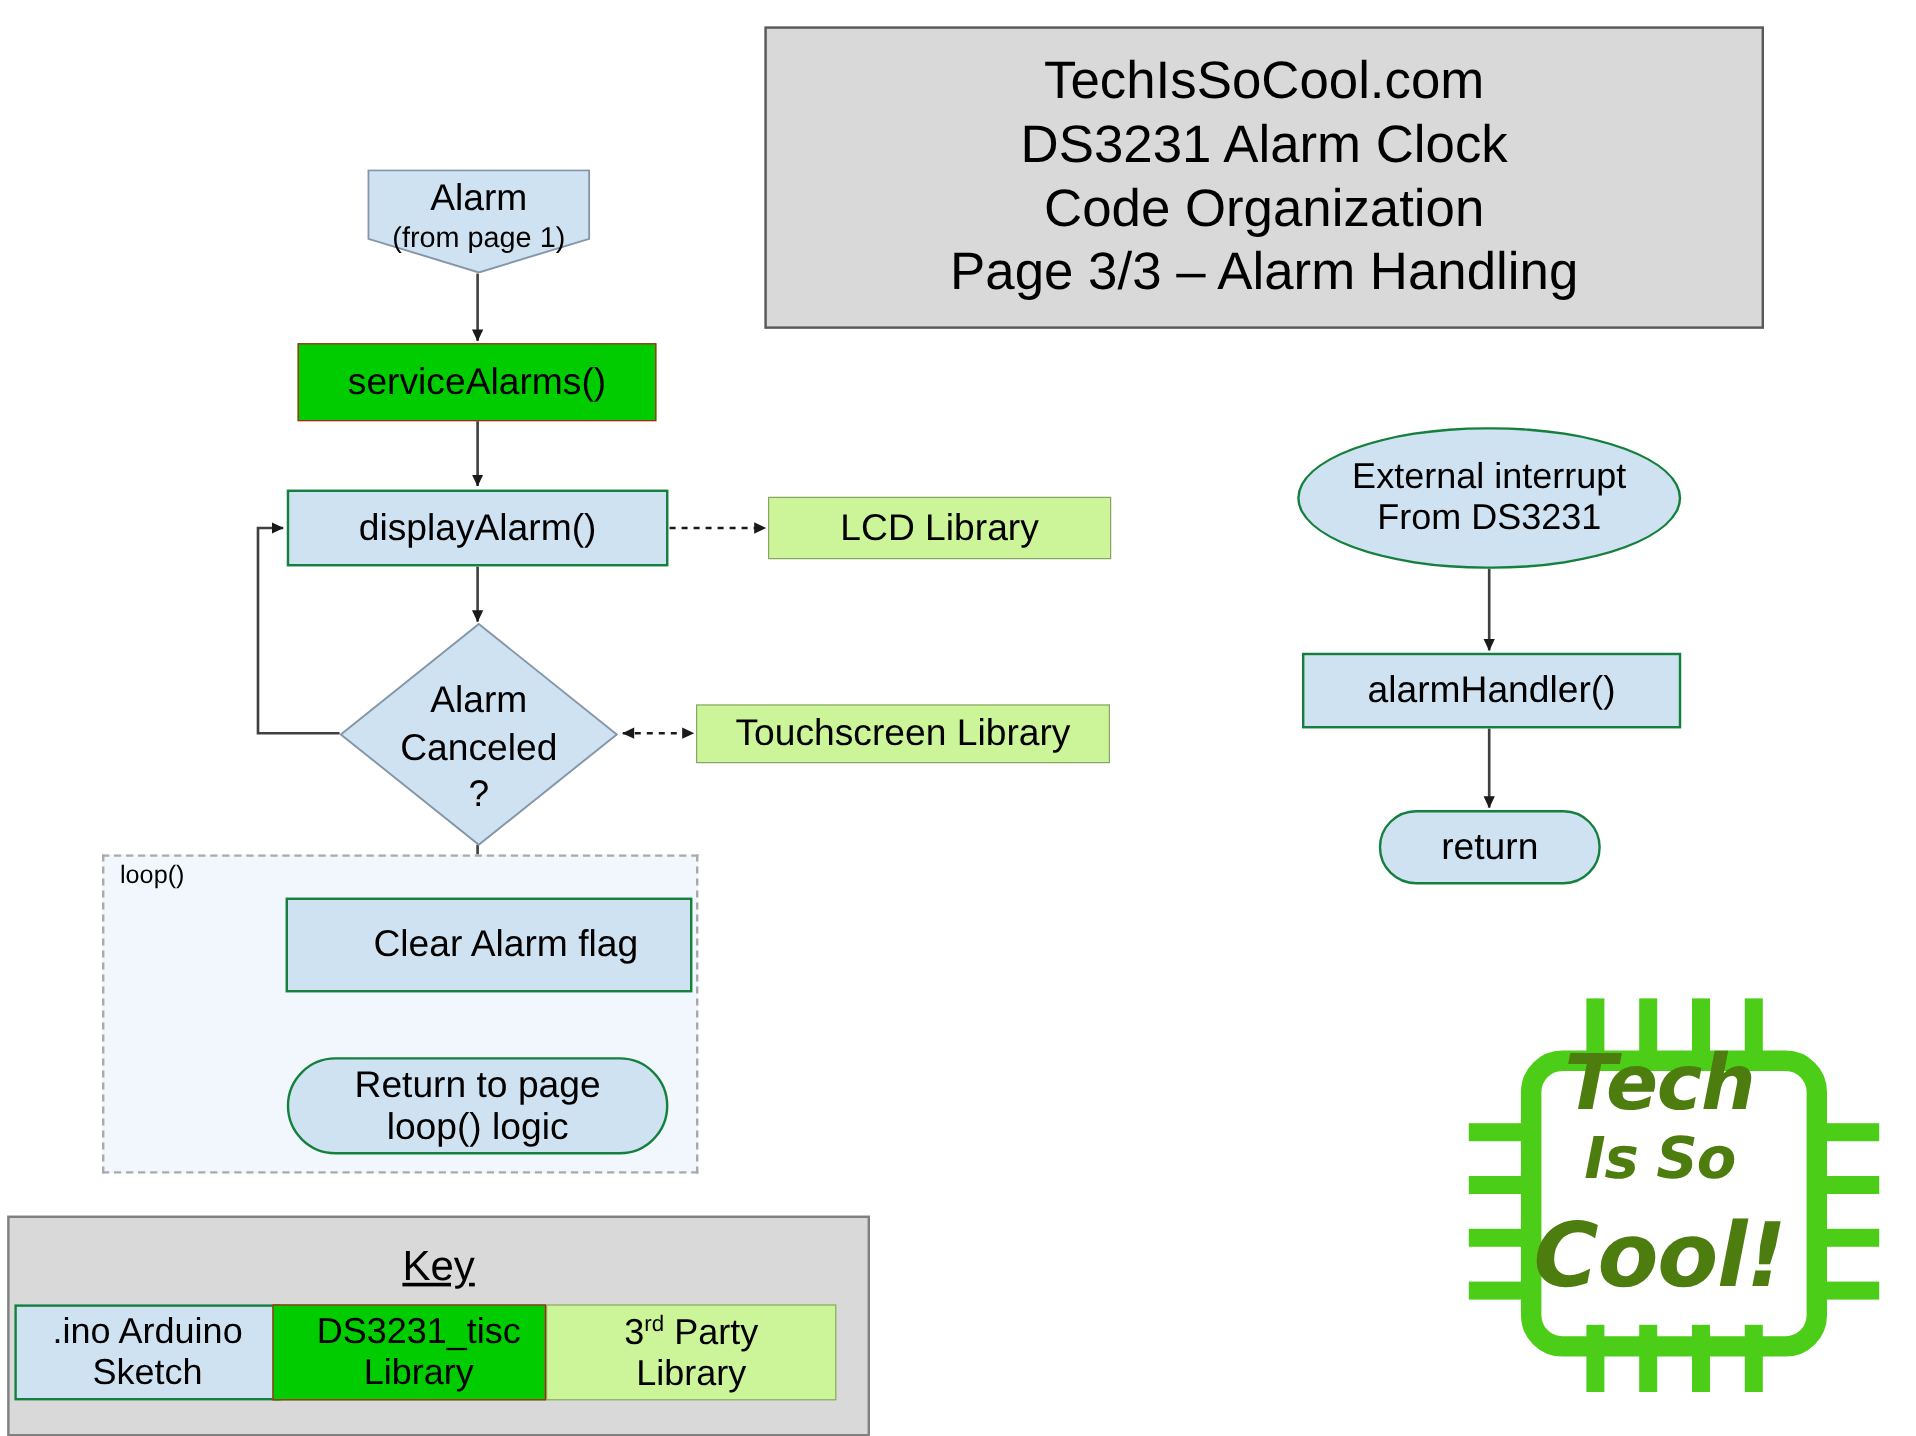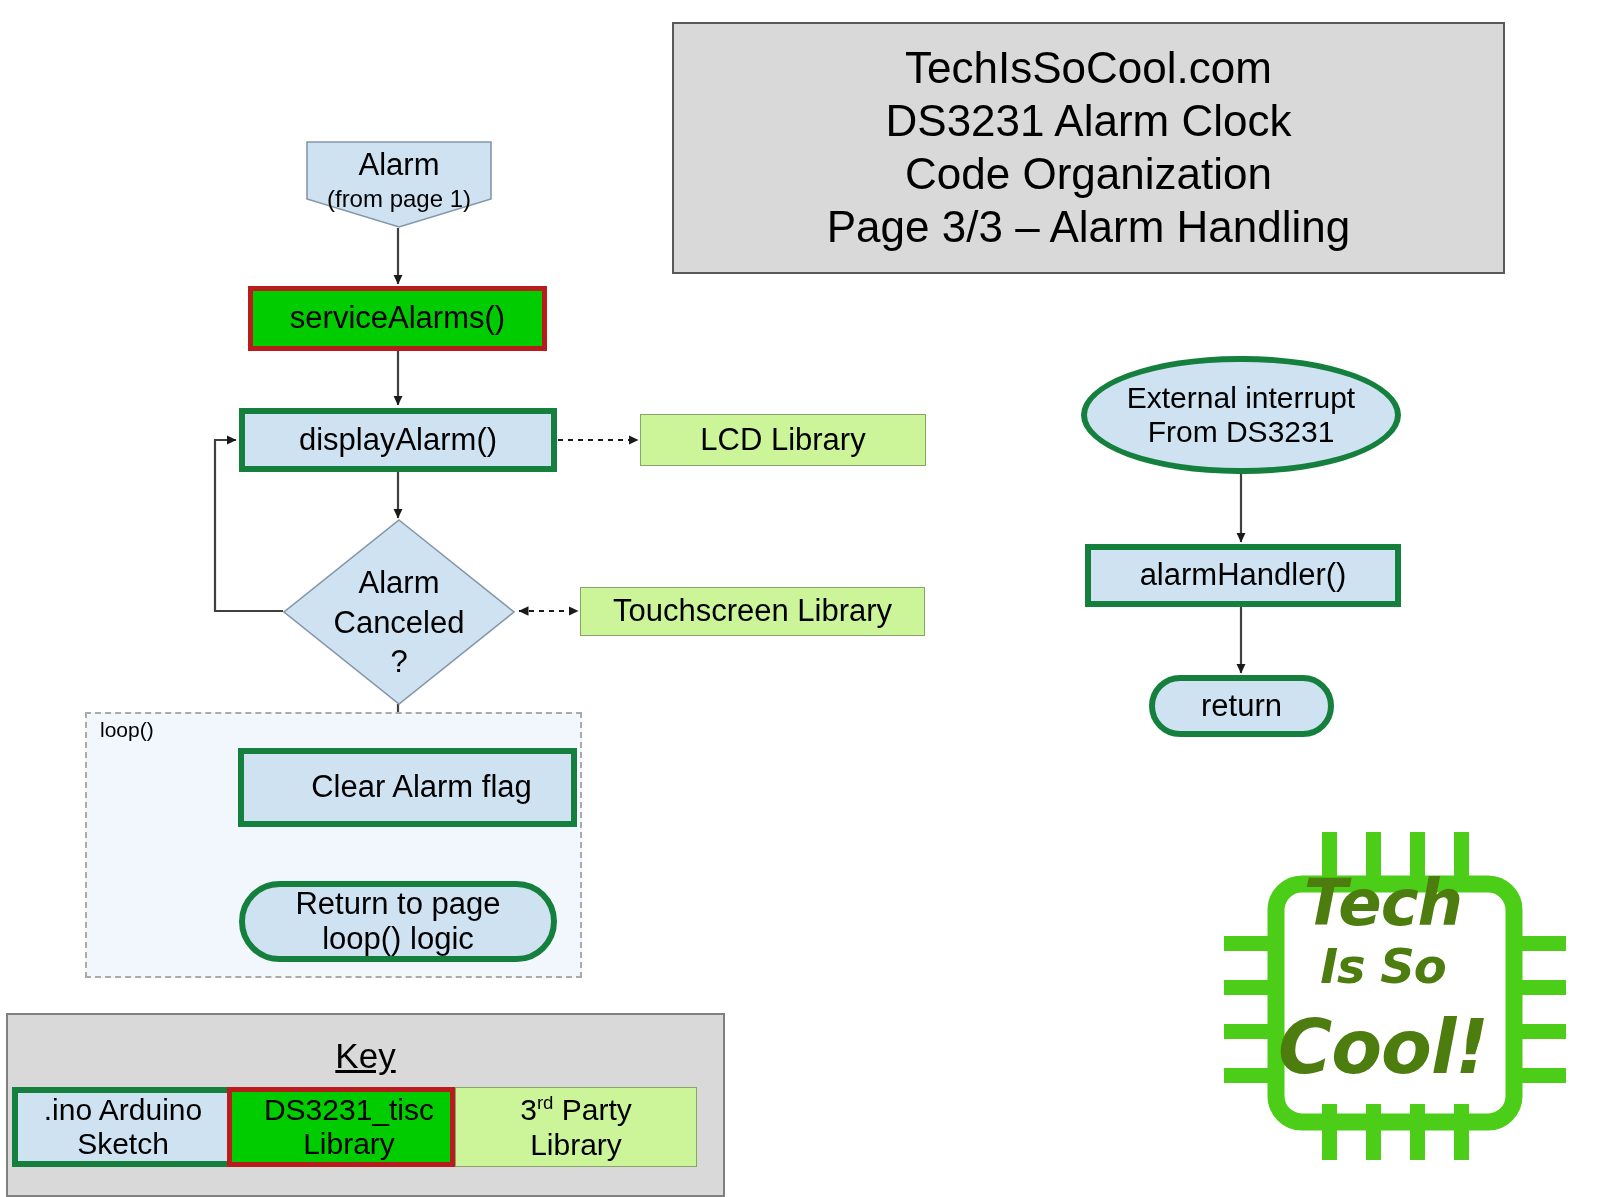--- a/index.html
+++ b/index.html
@@ -27,37 +27,36 @@
   #title-box {
     left: 637px; top: 22px;
     width: 833px; height: 252px;
     background: #d9d9d9;
     border: 2px solid #595959;
     display: flex;
     flex-direction: column;
     align-items: center;
     justify-content: center;
     line-height: 1.20;
-    margin-left: 35px;
   }
   #title-box div {
     font-size: 44px;
     white-space: nowrap;
   }
 
   
   .node {
     display: flex;
     align-items: center;
     justify-content: center;
     text-align: center;
     line-height: 1.12;
   }
-  .blue   { background: #cfe2f1; border: 6px solid #15803d; }
-  .green  { background: #00cc00; border: 5px solid #b91c1c; }
+  .blue   { background: #cfe2f1; border: 2px solid #15803d; }
+  .green  { background: #00cc00; border: 1px solid #b91c1c; }
   .lgreen { background: #ccf599; border: 1px solid #8aa36a; }
 
   .rounded-pill { border-radius: 999px; }
 
   
   #loop-container {
     left: 85px; top: 712px;
     width: 497px; height: 266px;
     background: #f1f7fd;
     border: 2px dashed #aaaaaa;

